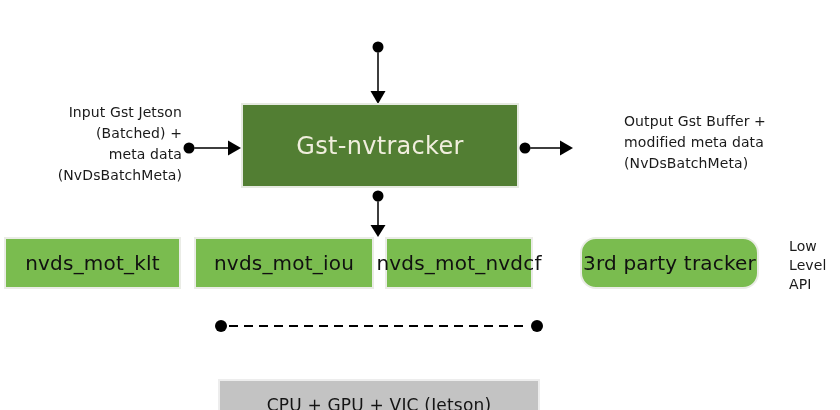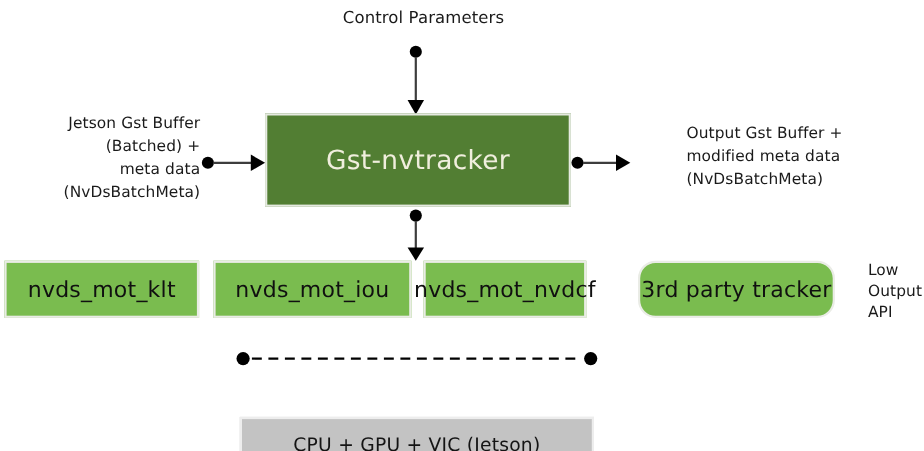--- a/index.html
+++ b/index.html
@@ -123,33 +123,32 @@
       <polygon points="370.5,225 385.5,225 378,237" fill="#000"></polygon>
     </g>
 
     <g>
       <circle cx="221" cy="326" r="6" fill="#000"></circle>
       <line x1="229" y1="326" x2="529" y2="326" stroke="#000" stroke-width="2" stroke-dasharray="9 6"></line>
       <circle cx="537" cy="326" r="6" fill="#000"></circle>
     </g>
   </svg>
 
-  <div class="label control-label">Control Parameters</div>
 
-  <div class="label input-label">Jetson Gst Buffer
+  <div class="label input-label">Input Gst Jetson
 (Batched) +
 meta data
 (NvDsBatchMeta)</div>
 
   <div class="label output-label">Output Gst Buffer +
 modified meta data
 (NvDsBatchMeta)</div>
 
   <div class="label lowlevel-label">Low
-Output
+Level
 API</div>
 
 
   <div class="tracker-box">
     <span>Gst-nvtracker</span>
   </div>
 
   <div class="module-box module-klt">
     <span>nvds_mot_klt</span>
   </div>

